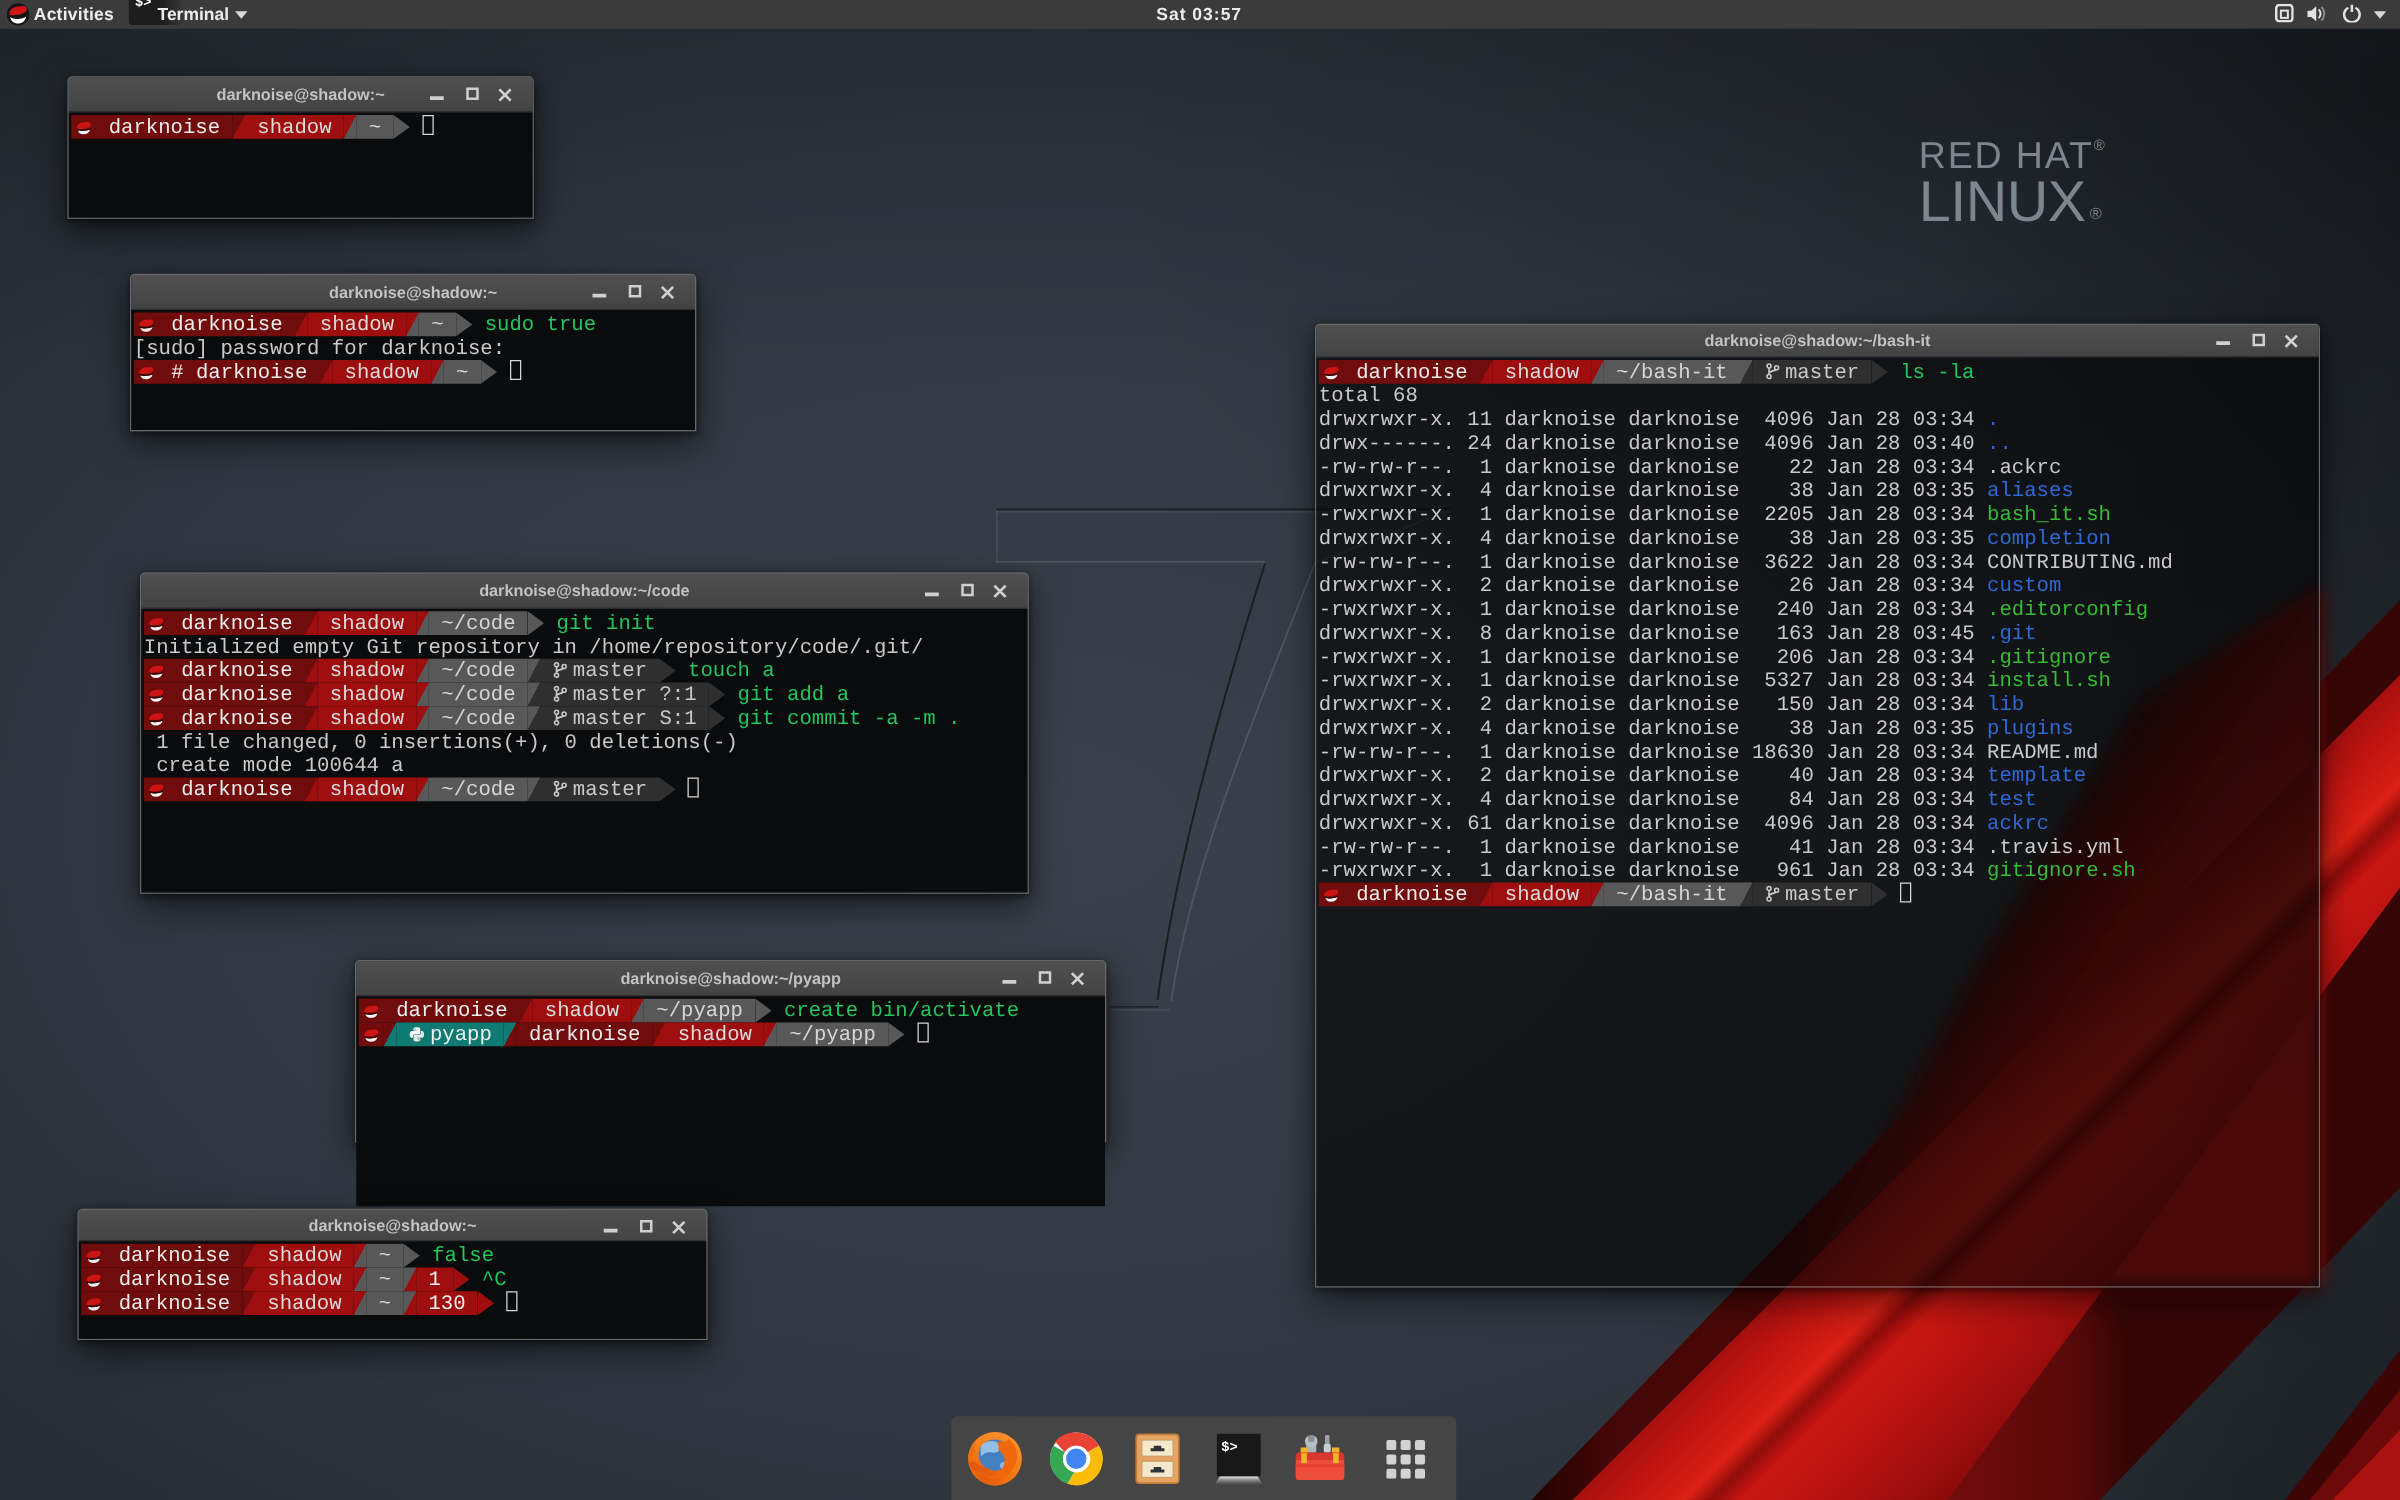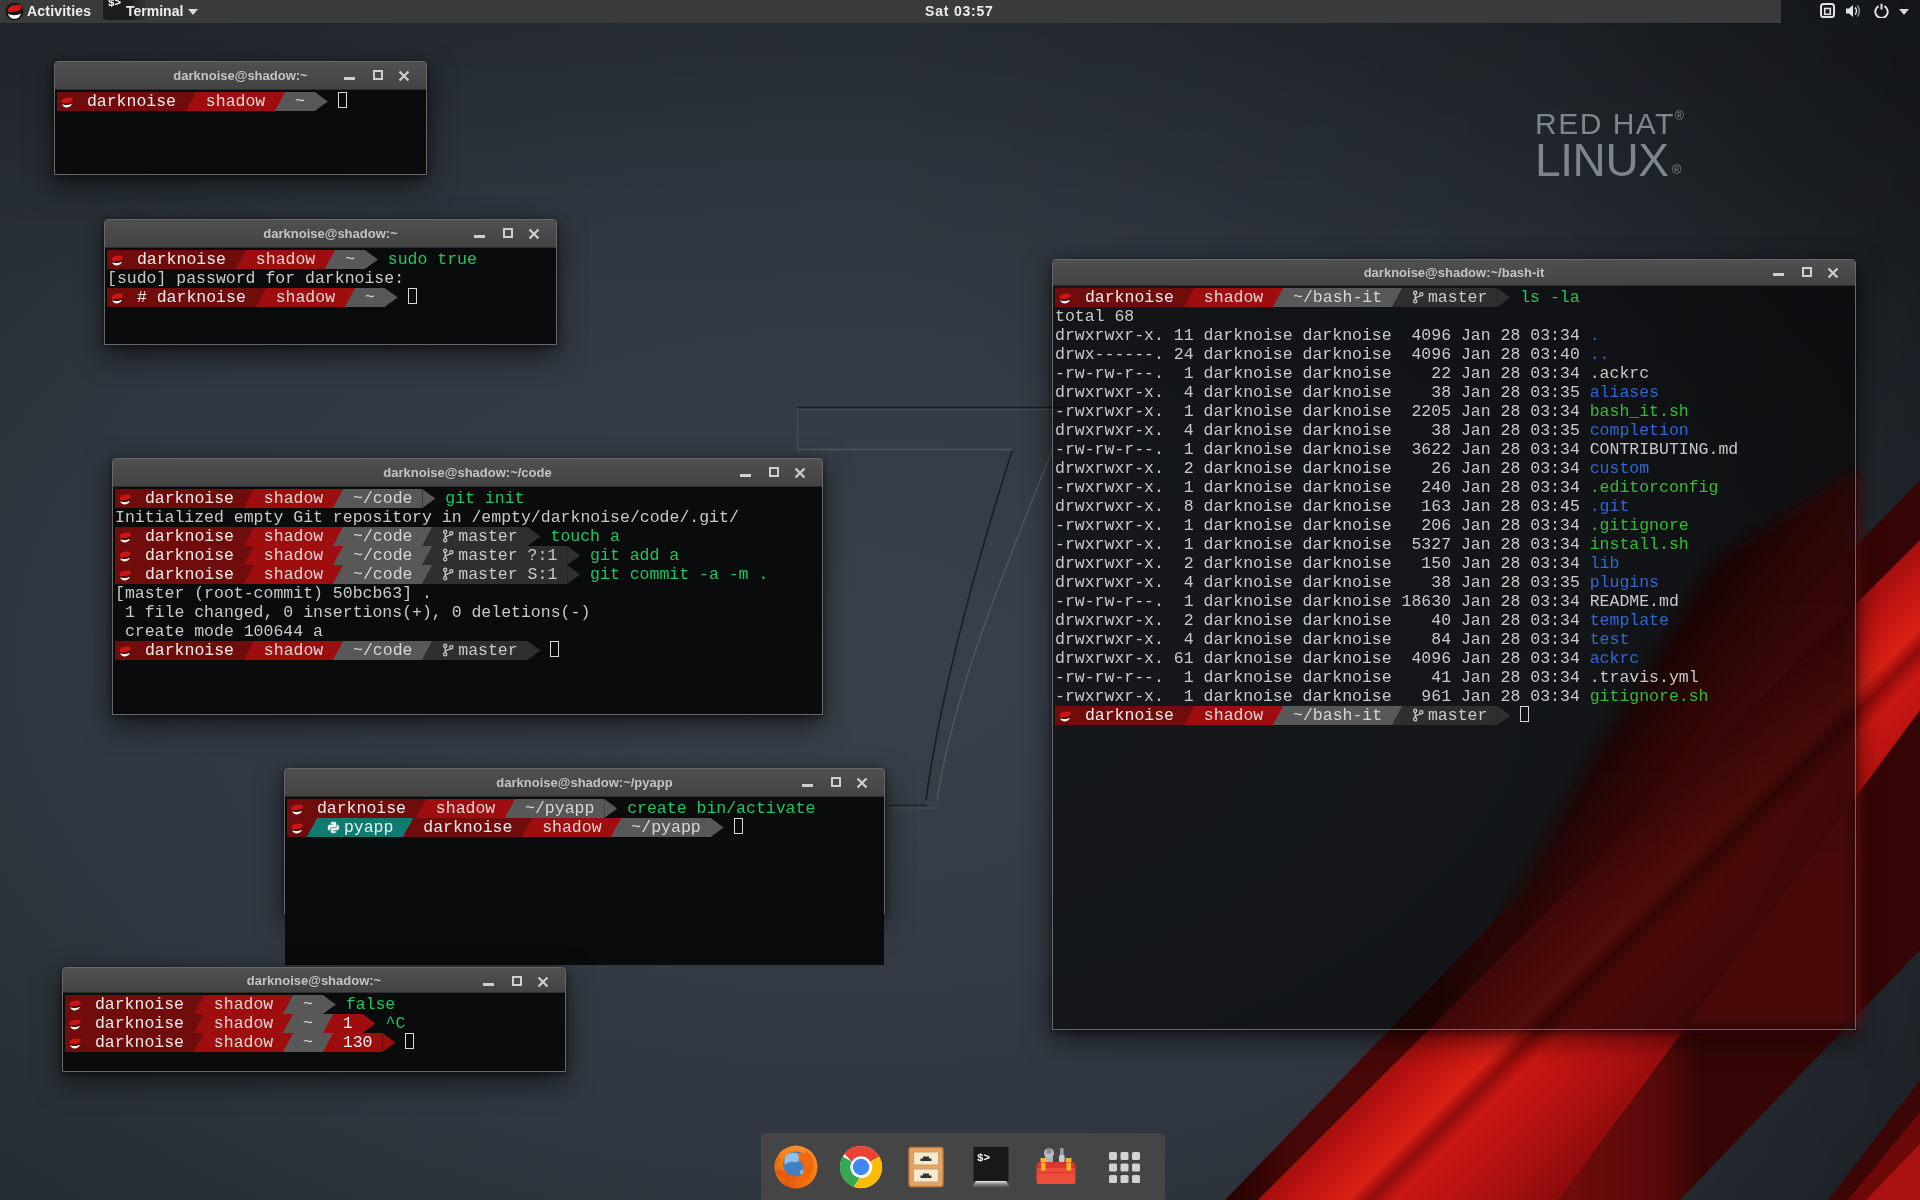--- a/index.html
+++ b/index.html
@@ -5,21 +5,21 @@
 *{box-sizing:border-box}
 #stage{position:relative;width:1920px;height:1200px;font-family:"Liberation Sans",sans-serif}
 #wall{position:absolute;left:0;top:0}
 
 #logo{position:absolute;left:1535px;top:101px;color:#7e868d;z-index:1}
 #logo .l1{font-weight:normal;font-size:30px;letter-spacing:1.5px;line-height:30px}
 #logo .l2{font-size:46px;letter-spacing:-0.4px;line-height:42px;margin-top:1px}
 #logo .l3{font-size:46px;letter-spacing:-0.4px;line-height:42px}
 #logo sup{font-size:12px;vertical-align:14px}
 
-#topbar{position:absolute;left:0;top:0;width:1781px;height:23px;background:#3b3b3b;z-index:50;color:#ececec;font-size:14px;font-weight:bold}
+#topbar{position:absolute;left:0;top:0;width:1920px;height:23px;background:#3b3b3b;z-index:50;color:#ececec;font-size:14px;font-weight:bold}
 #topbar .act{position:absolute;left:27px;top:3px;letter-spacing:0.2px}
 #topbar .appdark{position:absolute;left:103px;top:0;width:43px;height:20px;background:linear-gradient(90deg,#1d1d1d 62%,#383838 100%);border-radius:0 0 3px 3px}
 #topbar .appdark .g{position:absolute;left:5px;top:-3px;font-family:"Liberation Mono",monospace;font-weight:bold;font-size:11px;color:#fff}
 #topbar .appname{position:absolute;left:126px;top:3px}
 #topbar .caret{position:absolute;left:188px;top:9px;width:0;height:0;border-left:5.5px solid transparent;border-right:5.5px solid transparent;border-top:6px solid #d9d9d9}
 #topbar .clock{position:absolute;left:925px;top:3px;width:72px;letter-spacing:0.8px}
 
 .win{position:absolute;border:1px solid #686868;border-radius:4px 4px 0 0;box-shadow:0 10px 28px rgba(0,0,0,.55),0 2px 6px rgba(0,0,0,.5)}
 .tbar{position:relative;border-radius:3px 3px 0 0;background:linear-gradient(#505050,#434343);border-bottom:1px solid #2e2e2e;text-align:center;font-weight:bold;font-size:13px;color:#c3c3c3}
 .btns{position:absolute;top:0;right:0;height:100%}
@@ -294,21 +294,21 @@
                 <path d="M1.5,1.5 L10.5,10.5 M10.5,1.5 L1.5,10.5" stroke="#cfcfcf" stroke-width="2.2"></path>
               </svg>
             </span>
           </span></div>
         <div class="term " style="height:227px">
           <div class="row"><span class="seg su"><svg class="hat" viewBox="0 0 14 13">
                 <path d="M2.2,8.9 C4.6,10.1 9.4,10 12,8.6 C11.6,11 9.6,12.4 6.9,12.4 C4.3,12.4 2.6,11 2.2,8.9 Z" fill="#f2f2f2"></path>
                 <path d="M1.3,7.8 C1.3,5 3.7,3 6.6,2.8 L10.2,2.5 C11.9,2.5 12.8,3.4 12.6,4.7 C12.4,6.3 10.1,7.6 7,8 C4.3,8.3 1.9,8.6 1.3,7.8 Z" fill="#cc1414"></path>
                 <path d="M1.6,8.6 C4.4,9.5 9.6,9.3 12.3,8.0" stroke="#2a0404" stroke-width="1.1" fill="none"></path>
               </svg>&nbsp;darknoise&nbsp;</span><span class="sep p-uh"></span><span class="seg sh">&nbsp;shadow&nbsp;</span><span class="sep p-hp"></span><span class="seg sp">&nbsp;~/code&nbsp;</span><span class="arr a-p"></span><span class="cmd"> git init</span></div>
-          <div class="row">Initialized empty Git repository in /empty/darknoise/code/.git/</div>
+          <div class="row">Initialized empty Git repository in /home/repository/code/.git/</div>
           <div class="row"><span class="seg su"><svg class="hat" viewBox="0 0 14 13">
                 <path d="M2.2,8.9 C4.6,10.1 9.4,10 12,8.6 C11.6,11 9.6,12.4 6.9,12.4 C4.3,12.4 2.6,11 2.2,8.9 Z" fill="#f2f2f2"></path>
                 <path d="M1.3,7.8 C1.3,5 3.7,3 6.6,2.8 L10.2,2.5 C11.9,2.5 12.8,3.4 12.6,4.7 C12.4,6.3 10.1,7.6 7,8 C4.3,8.3 1.9,8.6 1.3,7.8 Z" fill="#cc1414"></path>
                 <path d="M1.6,8.6 C4.4,9.5 9.6,9.3 12.3,8.0" stroke="#2a0404" stroke-width="1.1" fill="none"></path>
               </svg>&nbsp;darknoise&nbsp;</span><span class="sep p-uh"></span><span class="seg sh">&nbsp;shadow&nbsp;</span><span class="sep p-hp"></span><span class="seg sp">&nbsp;~/code&nbsp;</span><span class="sep p-ps"></span><span class="seg ss">&nbsp;<svg class="gb" viewBox="0 0 12 14" fill="none" stroke="#c9c9c9" stroke-width="1.3">
                 <circle cx="3.2" cy="2.8" r="1.6"></circle>
                 <circle cx="3.2" cy="11.2" r="1.6"></circle>
                 <circle cx="9.3" cy="4.2" r="1.6"></circle>
                 <path d="M3.2,4.4 V9.6 M3.2,9 C3.2,6.6 6.5,7.4 8.8,5.6"></path>
               </svg>master&nbsp;</span><span class="arr a-s"></span><span class="cmd"> touch a</span></div>
@@ -325,21 +325,20 @@
           <div class="row"><span class="seg su"><svg class="hat" viewBox="0 0 14 13">
                 <path d="M2.2,8.9 C4.6,10.1 9.4,10 12,8.6 C11.6,11 9.6,12.4 6.9,12.4 C4.3,12.4 2.6,11 2.2,8.9 Z" fill="#f2f2f2"></path>
                 <path d="M1.3,7.8 C1.3,5 3.7,3 6.6,2.8 L10.2,2.5 C11.9,2.5 12.8,3.4 12.6,4.7 C12.4,6.3 10.1,7.6 7,8 C4.3,8.3 1.9,8.6 1.3,7.8 Z" fill="#cc1414"></path>
                 <path d="M1.6,8.6 C4.4,9.5 9.6,9.3 12.3,8.0" stroke="#2a0404" stroke-width="1.1" fill="none"></path>
               </svg>&nbsp;darknoise&nbsp;</span><span class="sep p-uh"></span><span class="seg sh">&nbsp;shadow&nbsp;</span><span class="sep p-hp"></span><span class="seg sp">&nbsp;~/code&nbsp;</span><span class="sep p-ps"></span><span class="seg ss">&nbsp;<svg class="gb" viewBox="0 0 12 14" fill="none" stroke="#c9c9c9" stroke-width="1.3">
                 <circle cx="3.2" cy="2.8" r="1.6"></circle>
                 <circle cx="3.2" cy="11.2" r="1.6"></circle>
                 <circle cx="9.3" cy="4.2" r="1.6"></circle>
                 <path d="M3.2,4.4 V9.6 M3.2,9 C3.2,6.6 6.5,7.4 8.8,5.6"></path>
               </svg>master S:1&nbsp;</span><span class="arr a-s"></span><span class="cmd"> git commit -a -m .</span></div>
-          <div class="row">[master (root-commit) 50bcb63] .</div>
           <div class="row"> 1 file changed, 0 insertions(+), 0 deletions(-)</div>
           <div class="row"> create mode 100644 a</div>
           <div class="row"><span class="seg su"><svg class="hat" viewBox="0 0 14 13">
                 <path d="M2.2,8.9 C4.6,10.1 9.4,10 12,8.6 C11.6,11 9.6,12.4 6.9,12.4 C4.3,12.4 2.6,11 2.2,8.9 Z" fill="#f2f2f2"></path>
                 <path d="M1.3,7.8 C1.3,5 3.7,3 6.6,2.8 L10.2,2.5 C11.9,2.5 12.8,3.4 12.6,4.7 C12.4,6.3 10.1,7.6 7,8 C4.3,8.3 1.9,8.6 1.3,7.8 Z" fill="#cc1414"></path>
                 <path d="M1.6,8.6 C4.4,9.5 9.6,9.3 12.3,8.0" stroke="#2a0404" stroke-width="1.1" fill="none"></path>
               </svg>&nbsp;darknoise&nbsp;</span><span class="sep p-uh"></span><span class="seg sh">&nbsp;shadow&nbsp;</span><span class="sep p-hp"></span><span class="seg sp">&nbsp;~/code&nbsp;</span><span class="sep p-ps"></span><span class="seg ss">&nbsp;<svg class="gb" viewBox="0 0 12 14" fill="none" stroke="#c9c9c9" stroke-width="1.3">
                 <circle cx="3.2" cy="2.8" r="1.6"></circle>
                 <circle cx="3.2" cy="11.2" r="1.6"></circle>
                 <circle cx="9.3" cy="4.2" r="1.6"></circle>

